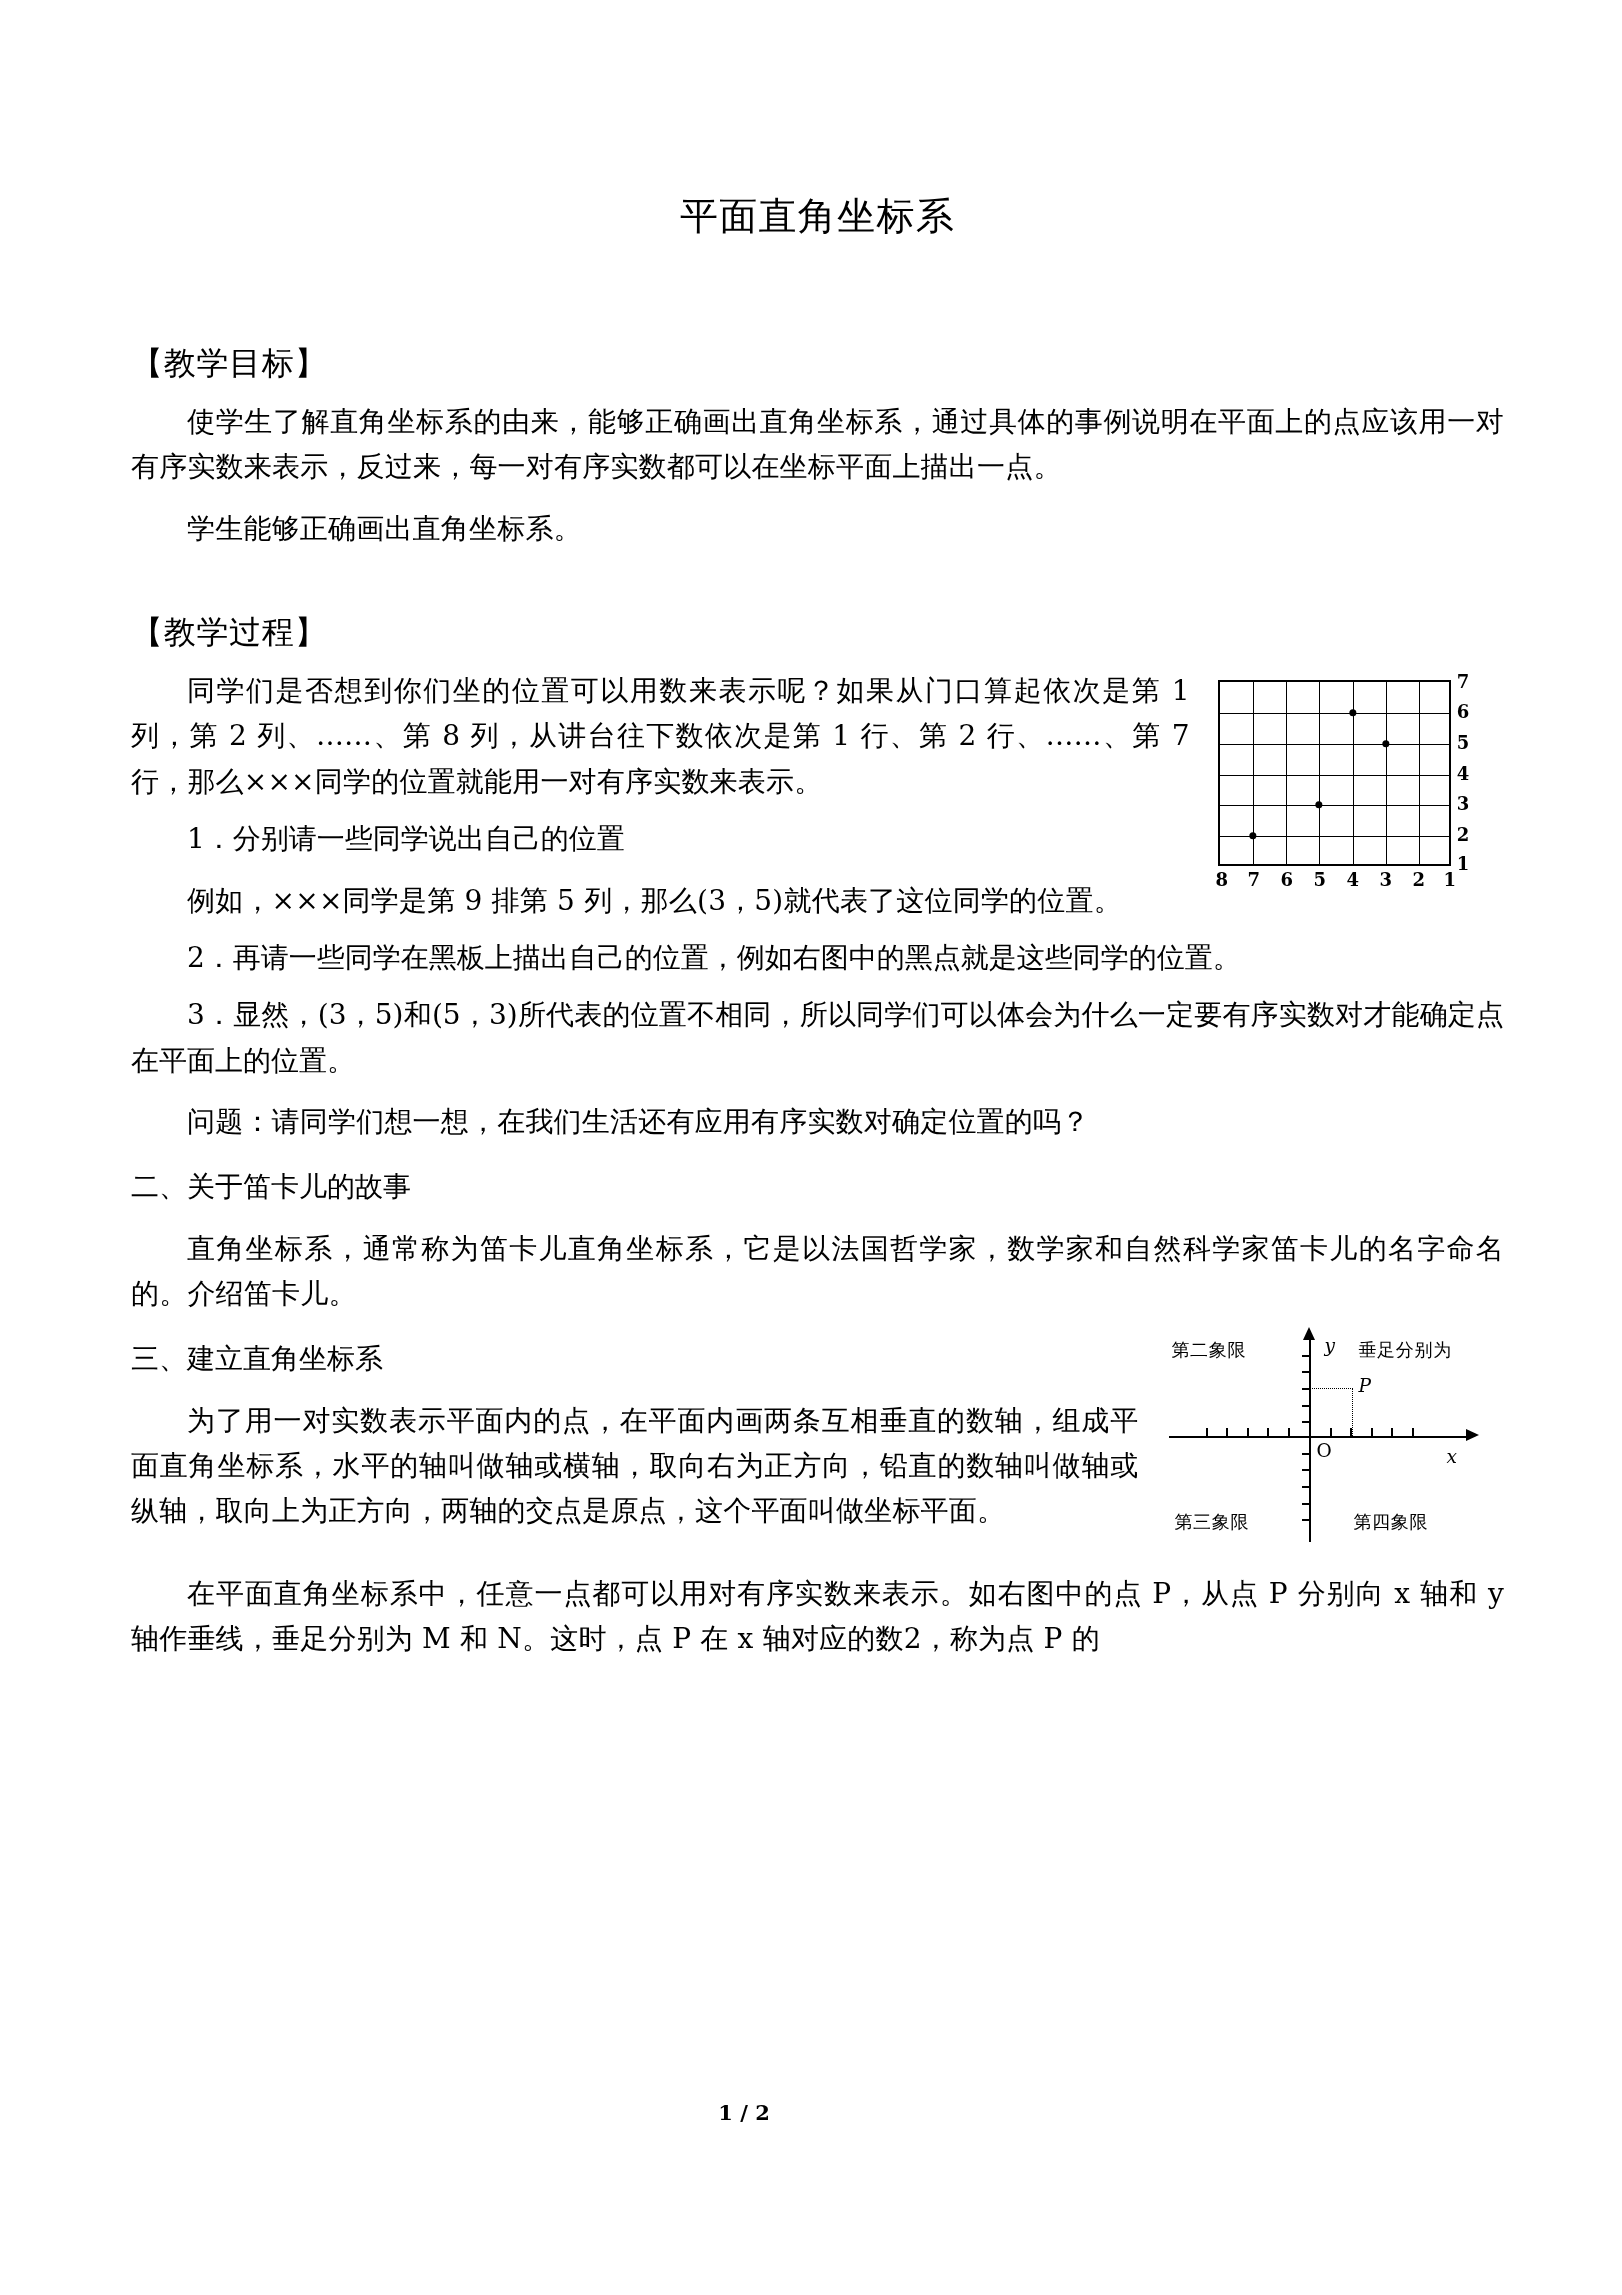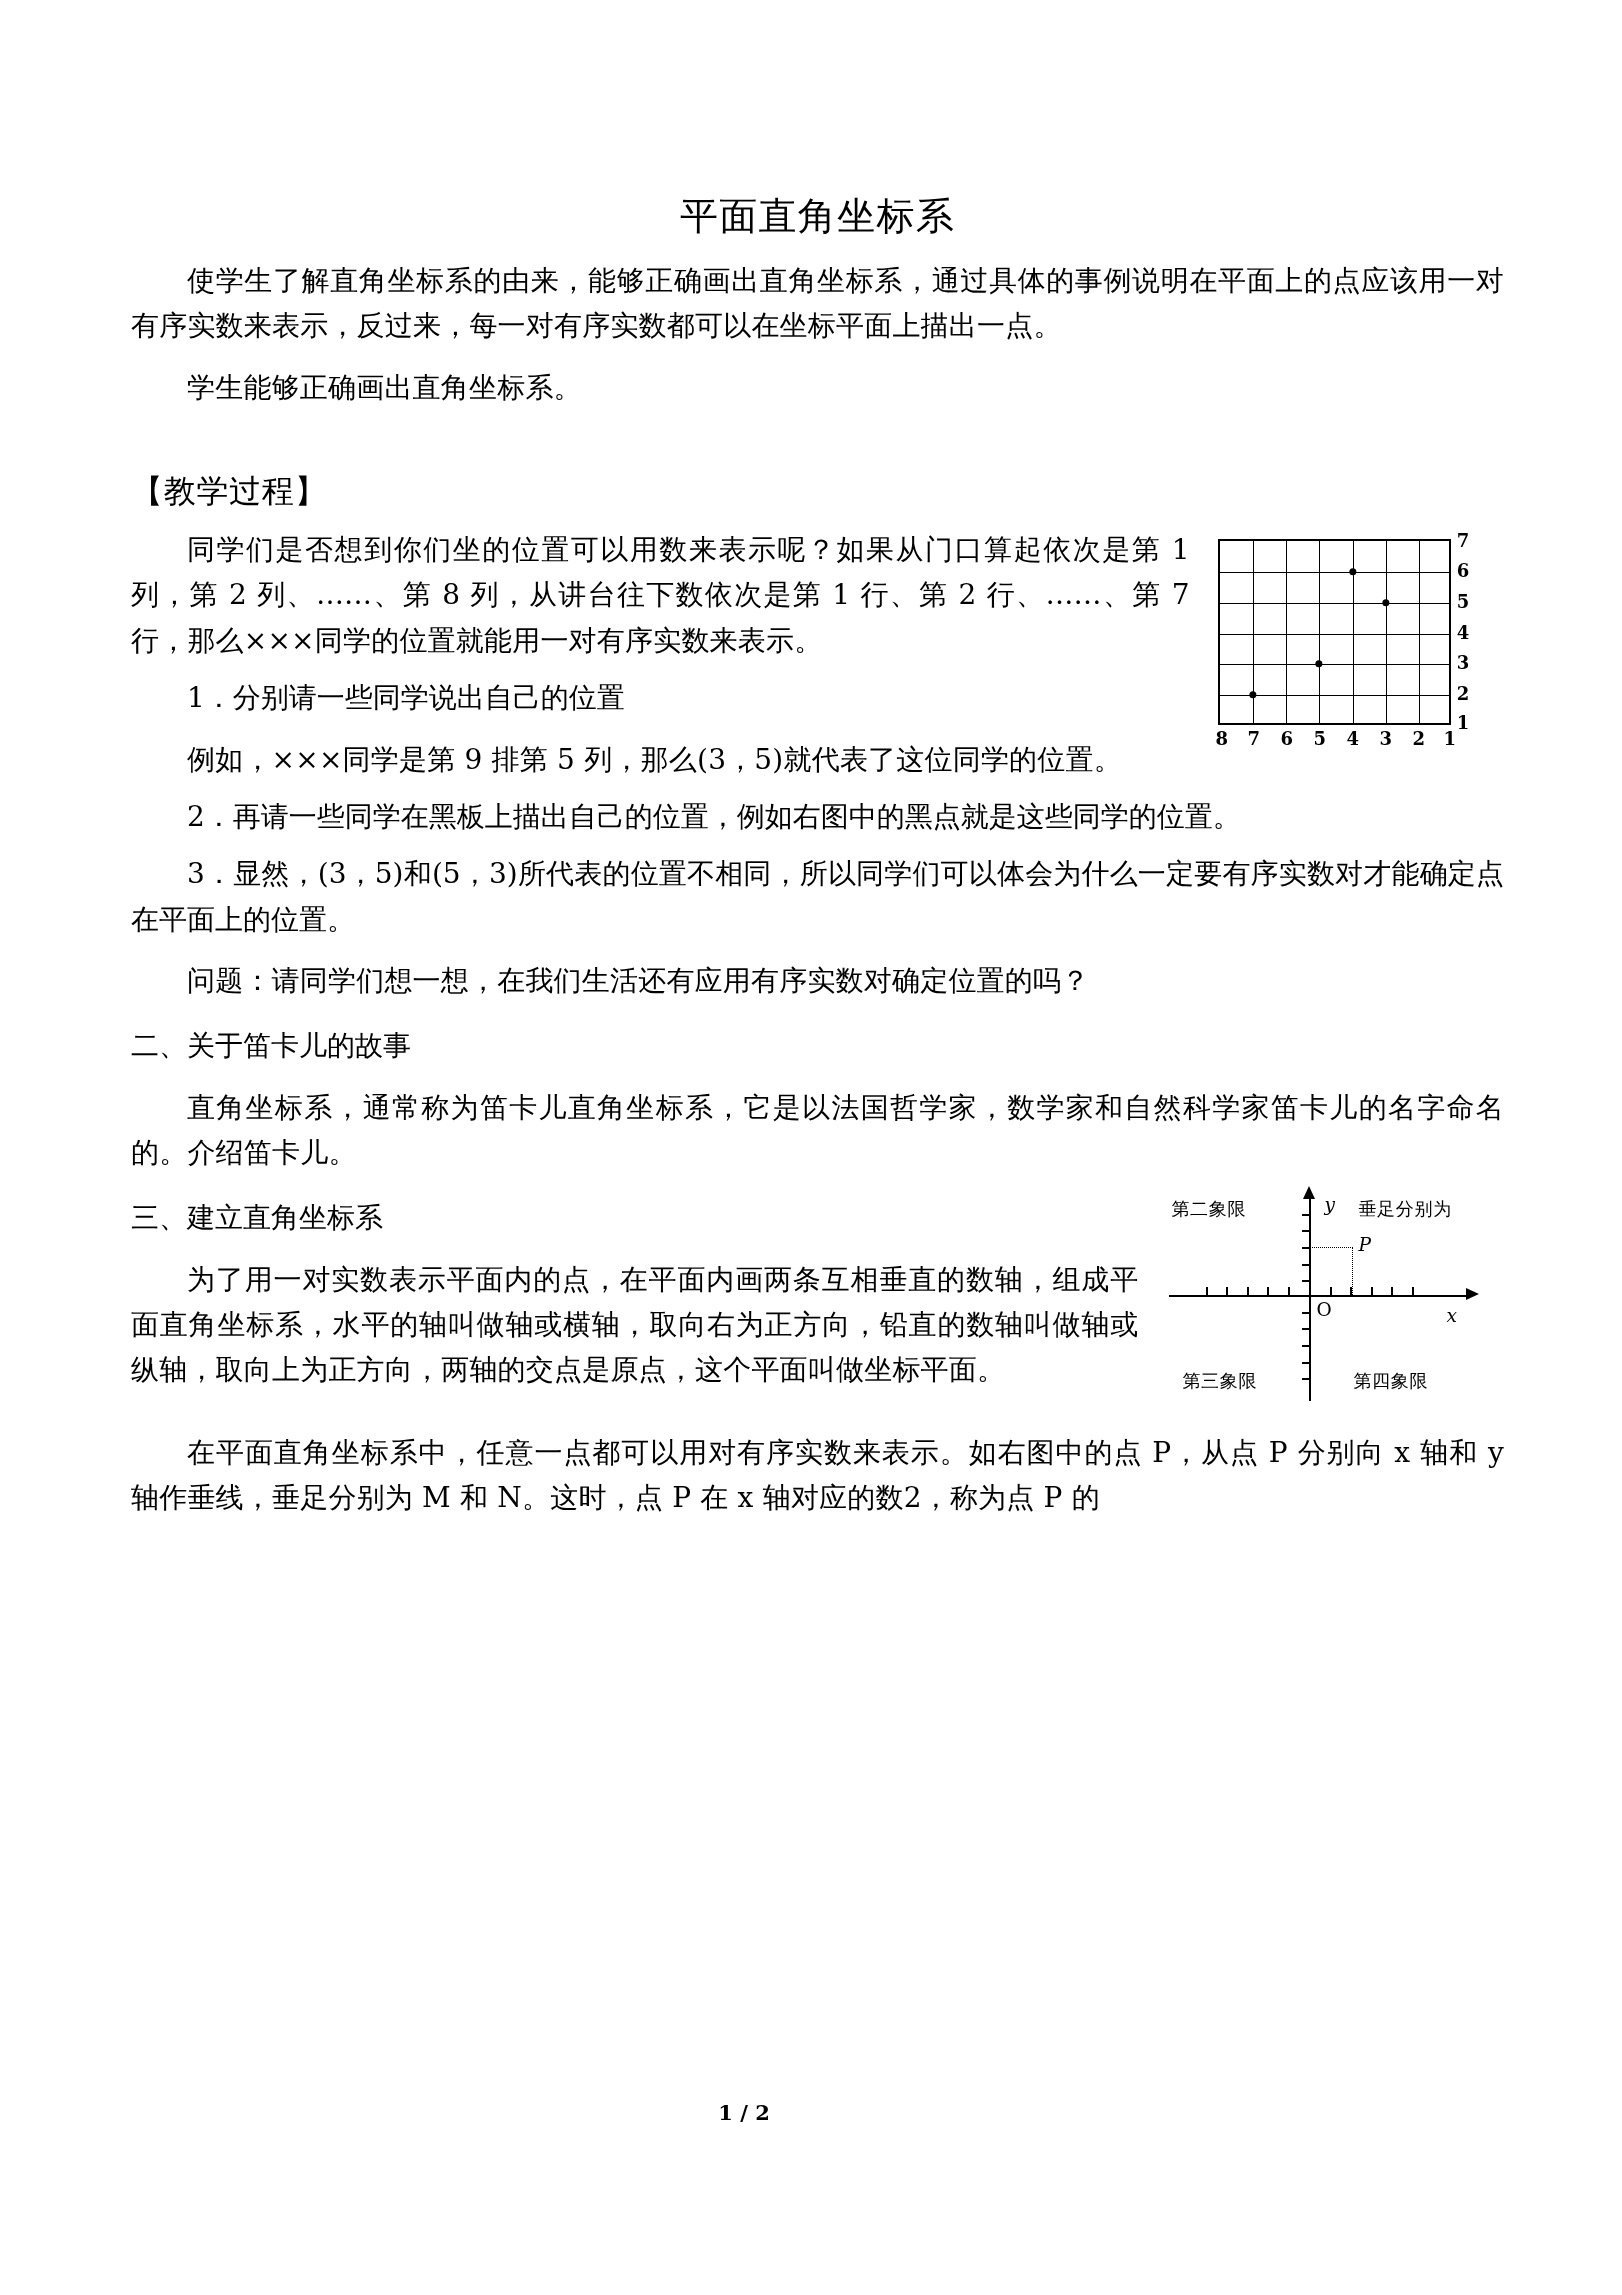--- a/index.html
+++ b/index.html
@@ -241,20 +241,21 @@
   }
 </style>
 </head>
 <body>
 
 <div class="page">
   <div class="content">
 
     <h1 class="doc-title">平面直角坐标系</h1>
 
+    <h2 class="section-head first">【教学目标】</h2>
     <p class="para indent">使学生了解直角坐标系的由来，能够正确画出直角坐标系，通过具体的事例说明在平面上的点应该用一对有序实数来表示，反过来，每一对有序实数都可以在坐标平面上描出一点。</p>
 
     <p class="para indent">学生能够正确画出直角坐标系。</p>
 
     <h2 class="section-head">【教学过程】</h2>
 
 
     <div class="wrap-block">
       <div class="grid-figure">
         <div class="grid-wrap">
@@ -304,21 +305,21 @@
     </div>
 
     <div class="outline-head">二、关于笛卡儿的故事</div>
     <p class="para indent">直角坐标系，通常称为笛卡儿直角坐标系，它是以法国哲学家，数学家和自然科学家笛卡儿的名字命名的。介绍笛卡儿。</p>
 
     <div class="wrap-block">
       <div class="coord-figure">
         <div class="coord-wrap">
           <span class="quad-label" style="left:9px;top:14.6px;text-align:right;">第二象限</span>
           <span class="quad-label" style="left:196px;top:14.6px;">垂足分别为</span>
-          <span class="quad-label" style="left:20px;top:187px;">第三象限</span>
+          <span class="quad-label" style="left:12px;top:187px;">第三象限</span>
           <span class="quad-label" style="left:191px;top:187px;">第四象限</span>
 
           <div class="axis-x"></div>
           <div class="axis-y"></div>
           <div class="arrow-r"></div>
           <div class="arrow-u"></div>
 
           <div class="tick-x" style="left:44px;"></div>
           <div class="tick-x" style="left:64px;"></div>
           <div class="tick-x" style="left:85px;"></div>

